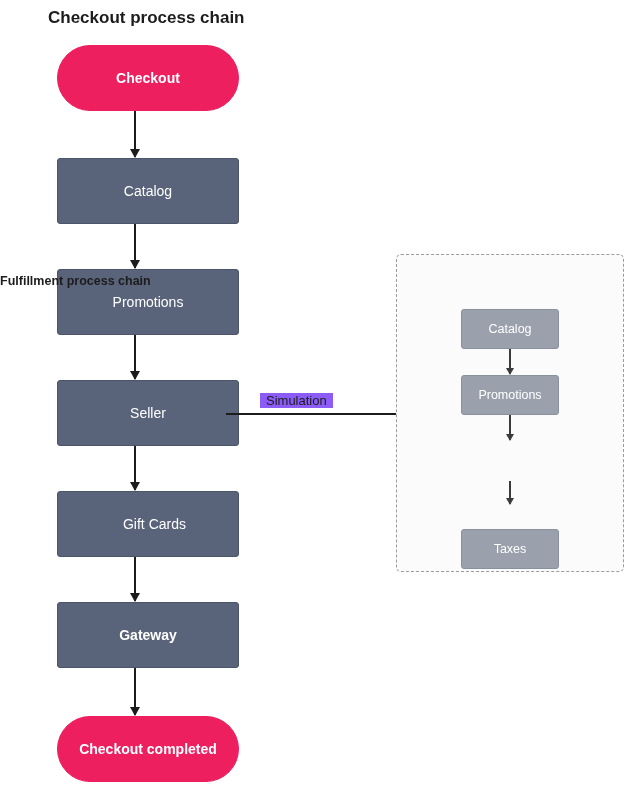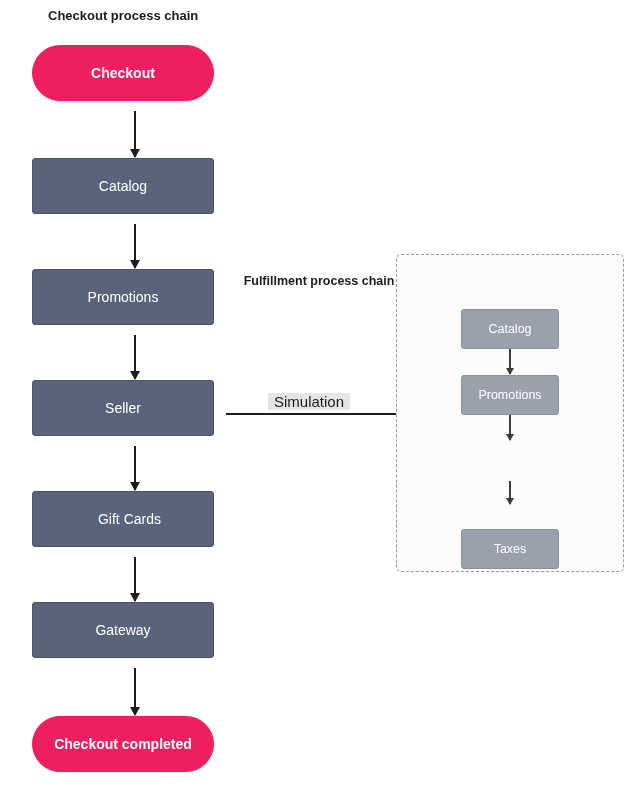--- a/index.html
+++ b/index.html
@@ -18,31 +18,31 @@
   .canvas {
     position: absolute;
     inset: 0;
   }
 
   
   .chain-title {
     position: absolute;
     left: 48px;
     top: 8px;
-    font-size: 13px;
+    font-size: 17px;
     font-weight: bold;
     color: #1c1c1c;
     white-space: nowrap;
   }
 
   .node {
     position: absolute;
-    left: 32px;
+    left: 57px;
     width: 182px;
-    height: 56px;
+    height: 66px;
     box-sizing: border-box;
     display: flex;
     align-items: center;
     justify-content: center;
     color: #ffffff;
     font-size: 14px;
     text-align: center;
   }
 
   .node.process {
@@ -80,25 +80,25 @@
   .sim-line {
     position: absolute;
     left: 226px;
     top: 413px;
     width: 172px;
     height: 2px;
     background: #1c1c1c;
   }
   .sim-label {
     position: absolute;
-    left: 268px;
+    left: 260px;
     top: 393px;
-    font-size: 15px;
+    font-size: 13px;
     color: #1c1c1c;
-    background: #e5e5e5;
+    background: #8b5cf6;
     padding: 0 6px;
     white-space: nowrap;
   }
 
   
   .group {
     position: absolute;
     left: 396px;
     top: 254px;
     width: 228px;
@@ -106,21 +106,20 @@
     box-sizing: border-box;
     border: 1px dashed #9b9b9b;
     border-radius: 5px;
     background: #fbfbfb;
   }
   .group-title {
     position: absolute;
     left: 0;
     right: 0;
     top: 274px;
-    text-align: center;
     font-size: 12.5px;
     font-weight: bold;
     color: #1c1c1c;
   }
 
   .sub-node {
     position: absolute;
     left: 461px;
     width: 98px;
     height: 40px;
@@ -166,21 +165,21 @@
   <div class="arrow" style="top:335px;height:44px;"></div>
   <div class="arrow" style="top:446px;height:44px;"></div>
   <div class="arrow" style="top:557px;height:44px;"></div>
   <div class="arrow" style="top:668px;height:47px;"></div>
 
   <div class="node terminal" style="top:45px;">Checkout</div>
   <div class="node process" style="top:158px;">Catalog</div>
   <div class="node process" style="top:269px;">Promotions</div>
   <div class="node process" style="top:380px;">Seller</div>
   <div class="node process" style="top:491px;padding-left:13px;">Gift Cards</div>
-  <div class="node process" style="top:602px;">Gateway</div>
+  <div class="node process" style="top:602px;font-weight:bold;">Gateway</div>
   <div class="node terminal" style="top:716px;">Checkout completed</div>
 
   <div class="sim-line"></div>
   <div class="sim-label">Simulation</div>
 
   <div class="group"></div>
   <div class="group-title">Fulfillment process chain</div>
 
   <div class="sub-arrow" style="top:349px;height:25px;"></div>
   <div class="sub-arrow" style="top:415px;height:25px;"></div>

